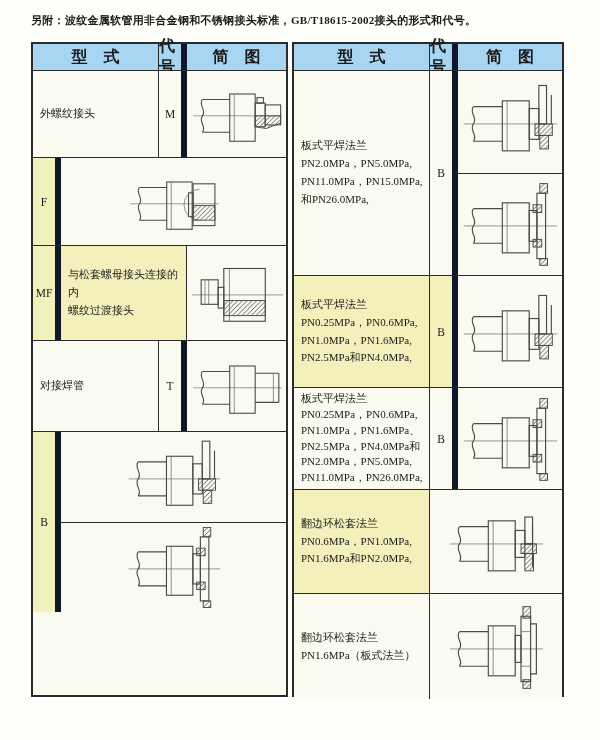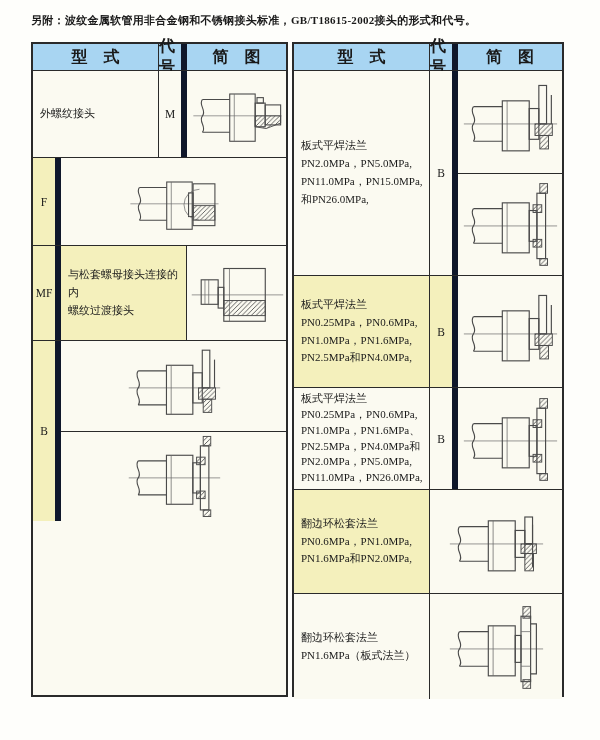--- a/index.html
+++ b/index.html
@@ -128,20 +128,34 @@
           <path class="thin" d="M18 30 V56 M22 30 V56"></path>
           <rect class="ln" x="32" y="38" width="6" height="22"></rect>
           <rect class="ln" x="38" y="18" width="44" height="56"></rect>
           <path class="thin" d="M44 18 V74"></path>
           <rect class="ha" x="38" y="52" width="44" height="16"></rect>
         </svg>
       </div>
     </div>
   </div>
 
+  <div class="row plain" style="height:91px">
+    <div class="c c-type">对接焊管</div>
+    <div class="c c-code">T</div>
+    <div class="c c-diag">
+      <div class="dpane">
+        <svg width="98" height="80" viewBox="0 0 104 88">
+          <line class="cl" x1="4" y1="46" x2="101" y2="46"></line>
+          <use href="#g-hose"></use>
+          <path class="ln" d="M72 30 H98 M72 62 H98 M98 30 V62"></path>
+          <path class="thin" d="M92 30 V62"></path>
+        </svg>
+      </div>
+    </div>
+  </div>
 
   <div class="row yellow" style="height:181px">
     <div class="c c-code">B</div>
     <div class="c c-diag">
       <div class="dpane">
         <svg width="98" height="84" viewBox="0 0 104 88">
           <line class="cl" x1="4" y1="46" x2="101" y2="46"></line>
           <use href="#g-hose"></use>
           <rect class="ln" x="72" y="30" width="10" height="32"></rect>
           <rect class="ln" x="82" y="6" width="8" height="40"></rect>

